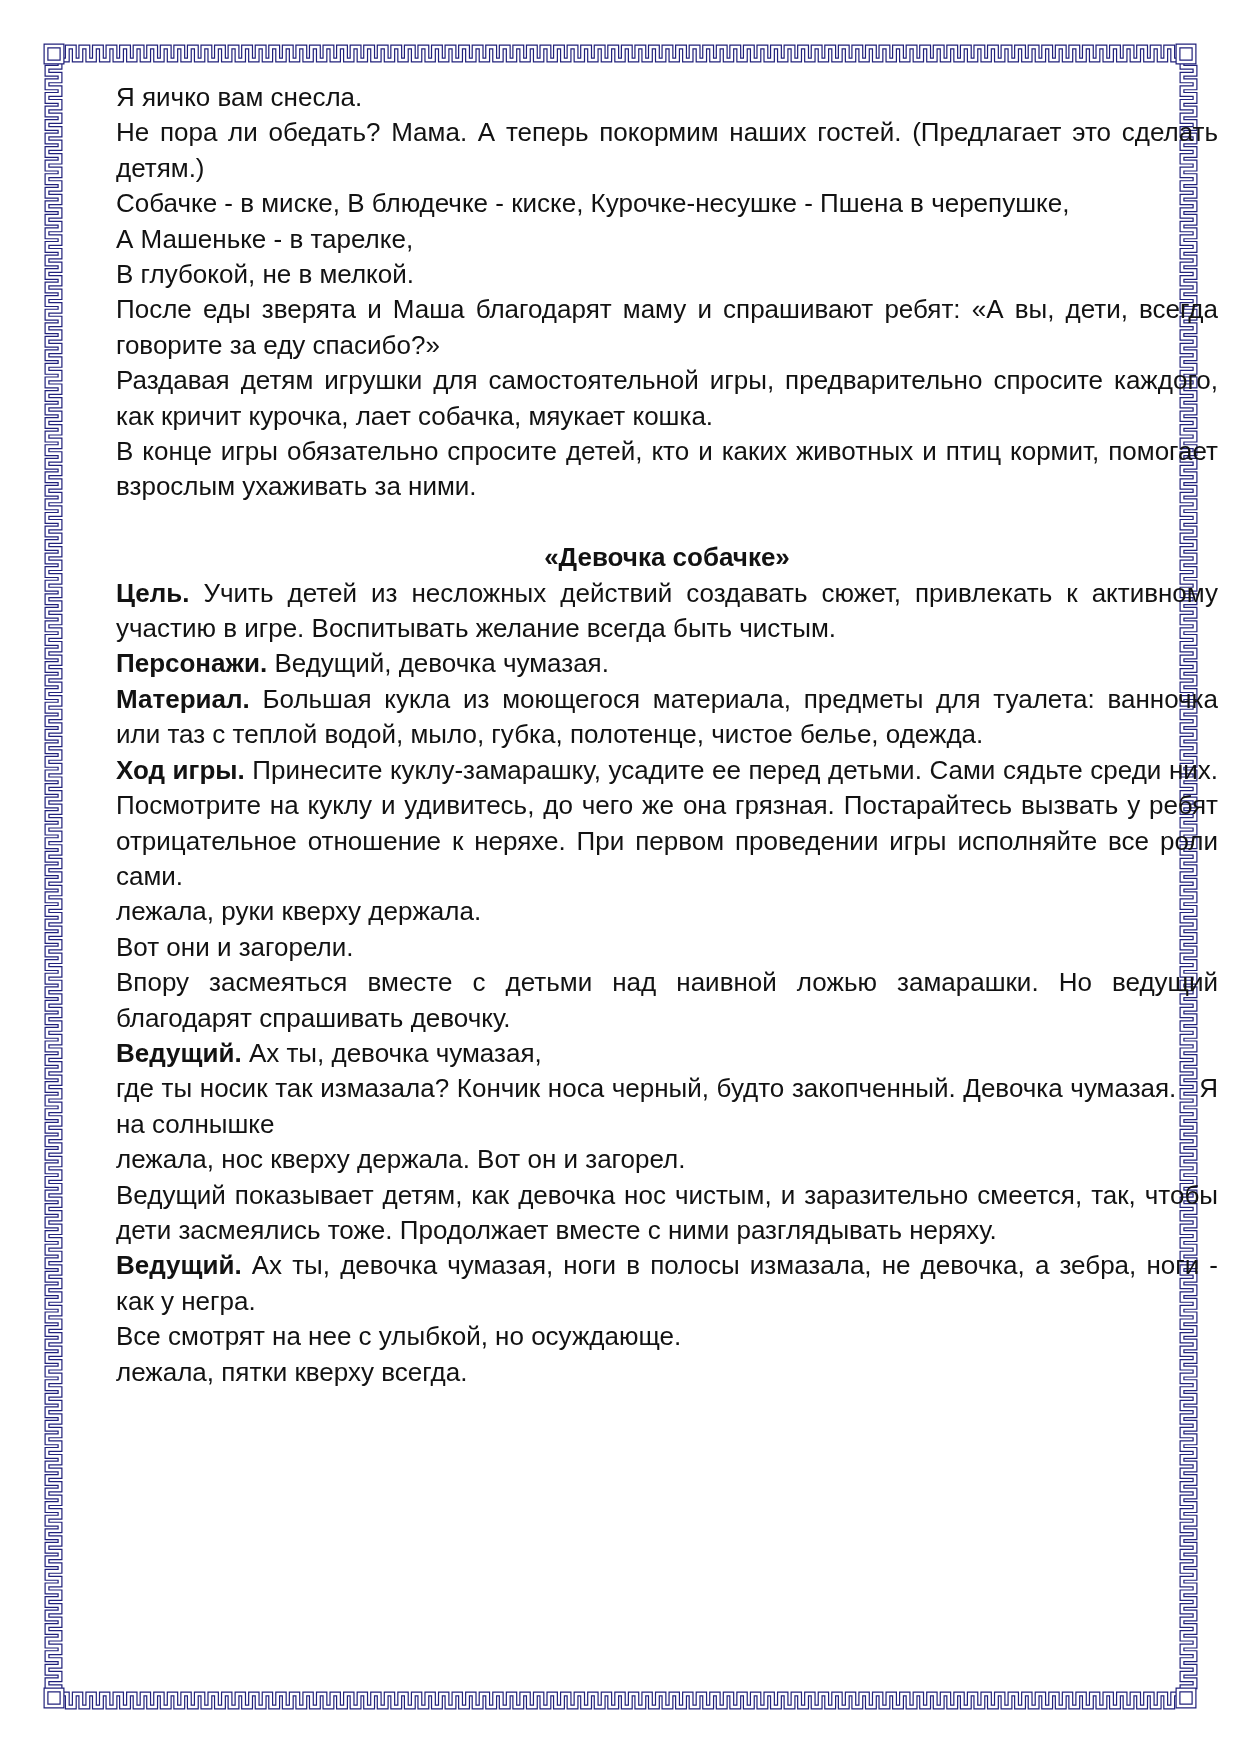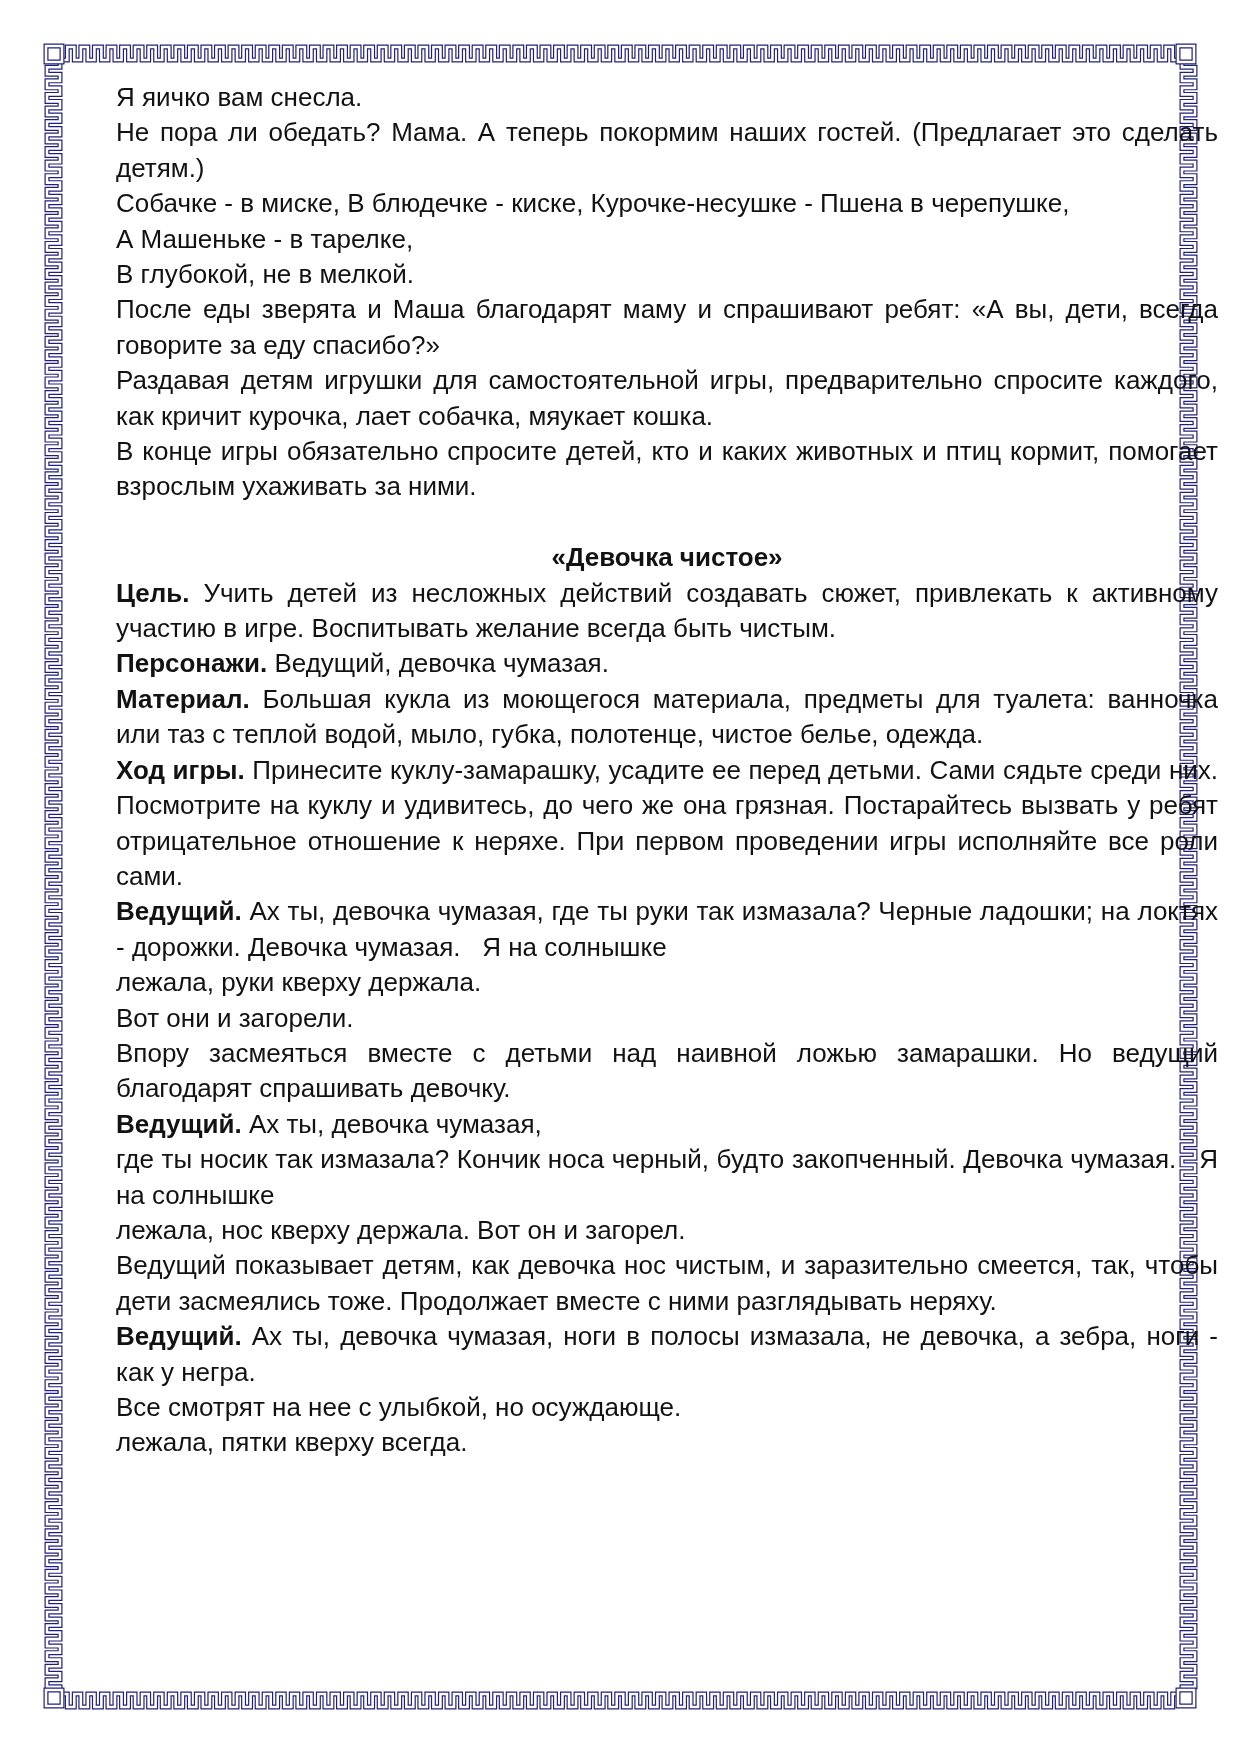--- a/index.html
+++ b/index.html
@@ -50,26 +50,25 @@
   <div class="content" id="content" style="color: rgb(18, 18, 18);">
       <p>Я яичко вам снесла.</p>
       <p>Не пора ли обедать? Мама. А теперь покормим наших гостей. (Предлагает это сделать детям.)</p>
       <p>Собачке - в миске, В блюдечке - киске, Курочке-несушке - Пшена в черепушке,</p>
       <p>А Машеньке - в тарелке,</p>
       <p>В глубокой, не в мелкой.</p>
       <p>После еды зверята и Маша благодарят маму и спрашивают ребят: «А вы, дети, всегда говорите за еду спасибо?»</p>
       <p>Раздавая детям игрушки для самостоятельной игры, предварительно спросите каждого, как кричит курочка, лает собачка, мяукает кошка.</p>
       <p>В конце игры обязательно спросите детей, кто и каких животных и птиц кормит, помогает взрослым ухаживать за ними.</p>
       <p class="spacer"></p>
-      <p class="heading">«Девочка чистое»</p>
+      <p class="heading">«Девочка собачке»</p>
       <p><span class="lead">Цель.</span> Учить детей из несложных действий создавать сюжет, привлекать к активному участию в игре. Воспитывать желание всегда быть чистым.</p>
       <p><span class="lead">Персонажи.</span> Ведущий, девочка чумазая.</p>
       <p><span class="lead">Материал.</span> Большая кукла из моющегося материала, предметы для туалета: ванночка или таз с теплой водой, мыло, губка, полотенце, чистое белье, одежда.</p>
       <p><span class="lead">Ход игры.</span> Принесите куклу-замарашку, усадите ее перед детьми. Сами сядьте среди них. Посмотрите на куклу и удивитесь, до чего же она грязная. Постарайтесь вызвать у ребят отрицательное отношение к неряхе. При первом проведении игры исполняйте все роли сами.</p>
-      <p><span class="lead">Ведущий.</span> Ах ты, девочка чумазая, где ты руки так измазала? Черные ладошки; на локтях - дорожки. Девочка чумазая. &nbsp;&nbsp;Я на солнышке</p>
       <p>лежала, руки кверху держала.</p>
       <p>Вот они и загорели.</p>
       <p>Впору засмеяться вместе с детьми над наивной ложью замарашки. Но ведущий благодарят спрашивать девочку.</p>
       <p><span class="lead">Ведущий.</span> Ах ты, девочка чумазая,</p>
       <p>где ты носик так измазала? Кончик носа черный, будто закопченный. Девочка чумазая. &nbsp;&nbsp;Я на солнышке</p>
       <p>лежала, нос кверху держала. Вот он и загорел.</p>
       <p>Ведущий показывает детям, как девочка нос чистым, и заразительно смеется, так, чтобы дети засмеялись тоже. Продолжает вместе с ними разглядывать неряху.</p>
       <p><span class="lead">Ведущий.</span> Ах ты, девочка чумазая, ноги в полосы измазала, не девочка, а зебра, ноги - как у негра.</p>
       <p>Все смотрят на нее с улыбкой, но осуждающе.</p>
       <p>лежала, пятки кверху всегда.</p>

